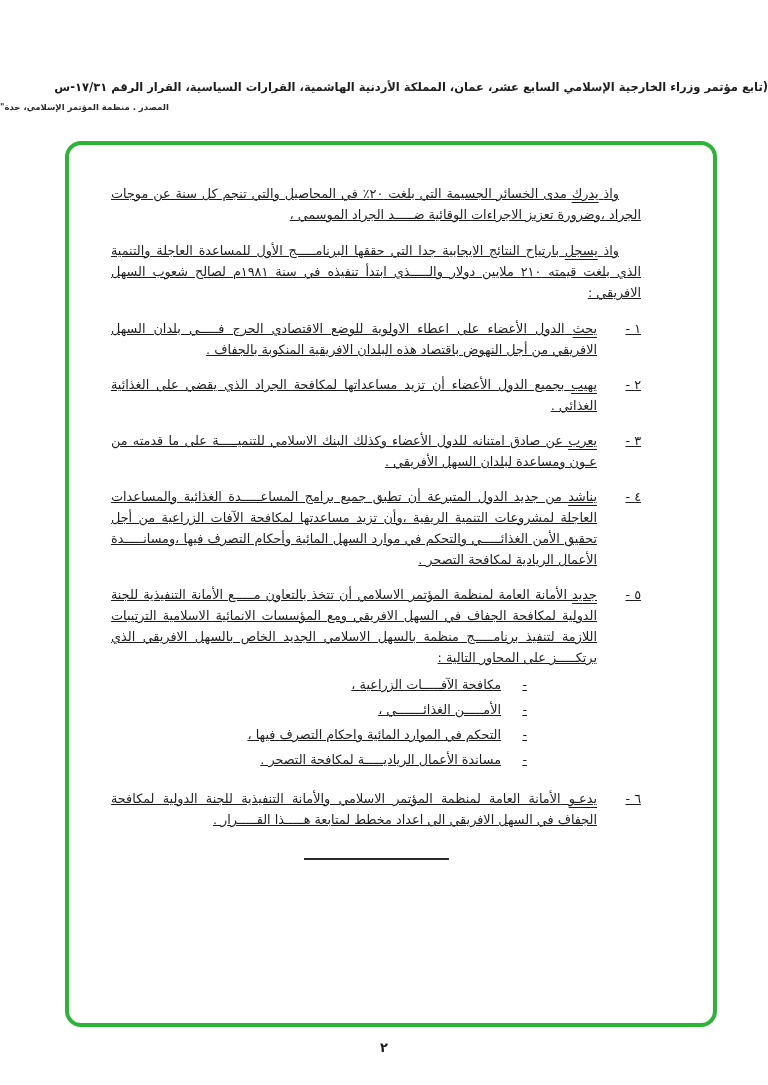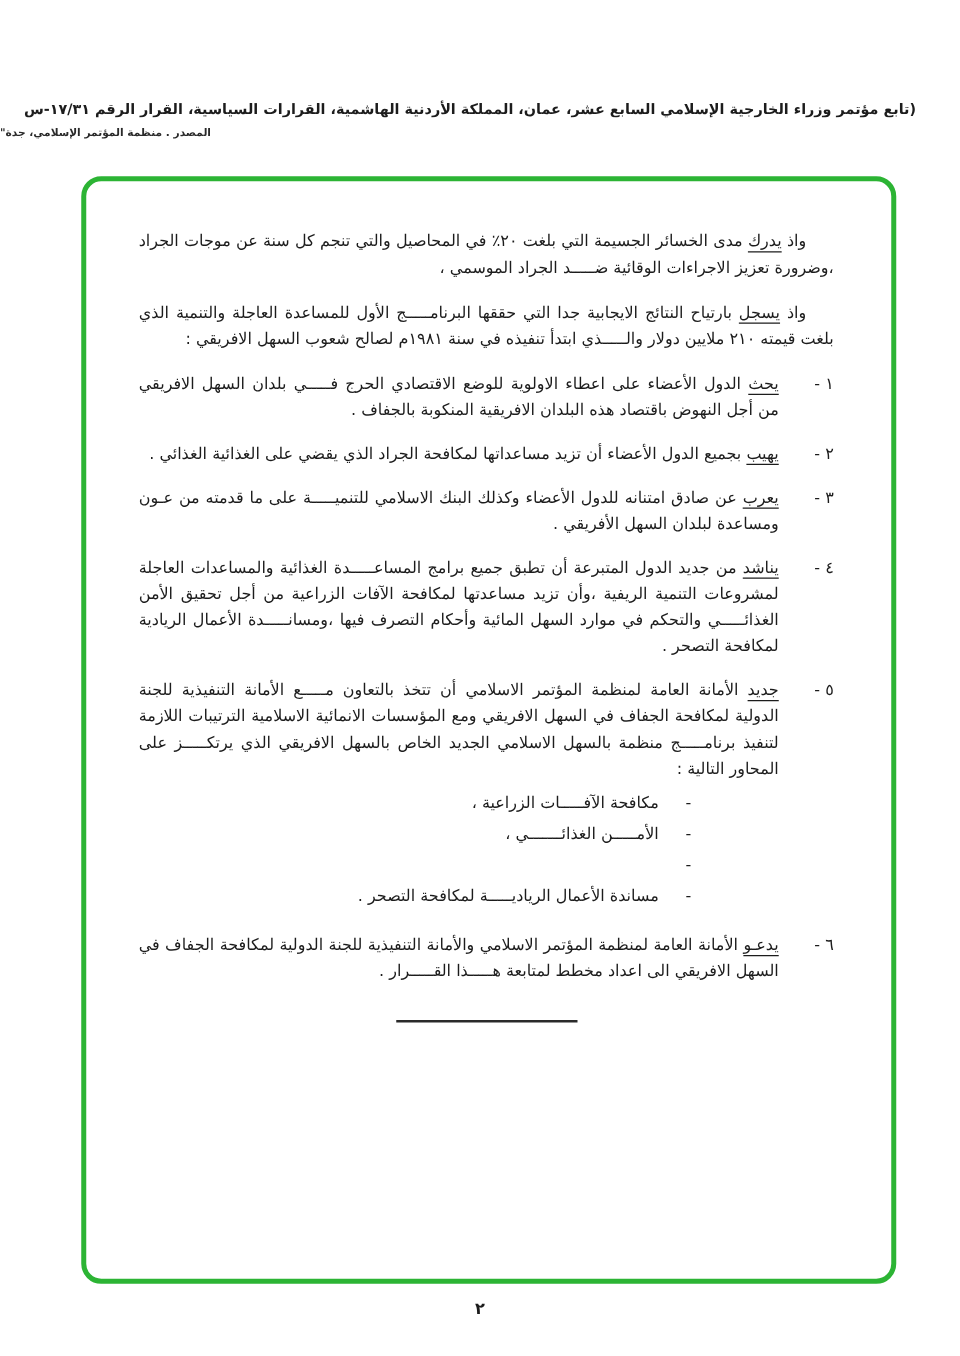--- a/index.html
+++ b/index.html
@@ -3,33 +3,33 @@
 <meta charset="utf-8">
 <style>
   :root { --frame-green:#2cb434; --ink:#1c1c1c; }
   * { box-sizing: border-box; }
   html,body { margin:0; padding:0; }
   body {
     width:768px; height:1085px; background:#ffffff; position:relative;
     font-family:"DejaVu Sans", sans-serif; color:var(--ink);
   }
   .hdr-title {
-    position:absolute; top:80px; left:4px; right:20px;
-    direction:rtl; text-align:center; white-space:nowrap; overflow:hidden;
+    position:absolute; top:80px; left:4px; right:0;
+    direction:rtl; text-align:right; white-space:nowrap; overflow:hidden;
     font-weight:bold; font-size:11.5px; letter-spacing:0;
   }
   .hdr-source {
     position:absolute; top:102px; left:0; right:0;
     direction:rtl; text-align:left;
     font-weight:bold; font-size:8.5px; color:#2a2a2a;
   }
   .frame {
     position:absolute; left:65px; top:141px; width:652px; height:886px;
     border:4px solid var(--frame-green); border-radius:16px;
-    padding:38px 46px 10px 42px; overflow:hidden;
+    padding:38px 72px 10px 42px; overflow:hidden;text-decoration:underline;
   }
   .content { direction:rtl; text-align:justify; font-size:12.8px; line-height:21px; }
   .para { margin:0 0 15px 0; text-indent:22px; }
   .u { text-decoration:underline; text-underline-offset:4px; }
   .item { display:flex; gap:10px; margin:0 0 14px 0; }
   .num { flex:0 0 34px; text-align:right; white-space:nowrap; }
   .itembody { flex:1; text-align:justify; }
   .subs { margin:6px 70px 0 0; }
   .sub { display:flex; gap:14px; margin-bottom:4px; text-align:right; }
   .dash { flex:0 0 12px; }
@@ -83,20 +83,21 @@
           <span class="sub">
               <span class="dash">-</span>
               <span>مكافحة الآفـــــات الزراعية ،</span>
             </span>
           <span class="sub">
               <span class="dash">-</span>
               <span>الأمـــــن الغذائـــــــي ،</span>
             </span>
           <span class="sub">
               <span class="dash">-</span>
+              <span>التحكم في الموارد المائية واحكام التصرف فيها ،</span>
             </span>
           <span class="sub">
               <span class="dash">-</span>
               <span>مساندة الأعمال الرياديـــــة لمكافحة التصحر .</span>
             </span>
         </span>
       </span>
     </div>
 
     <div class="item">

